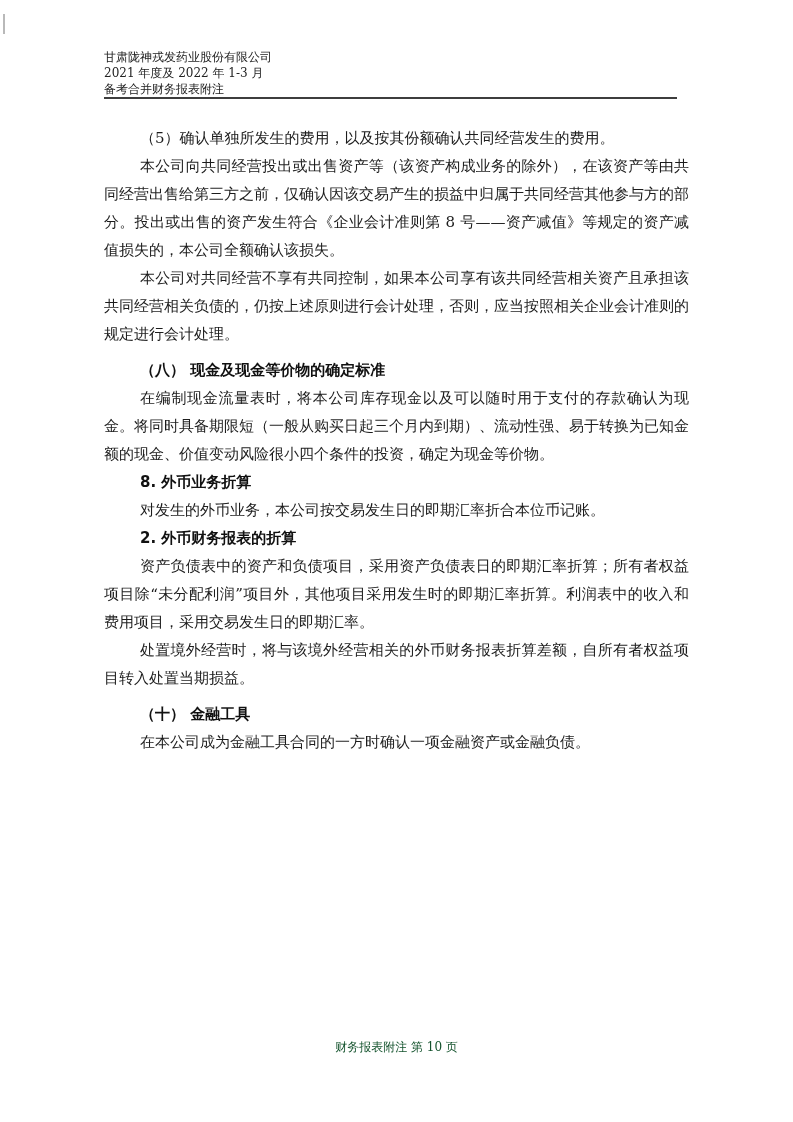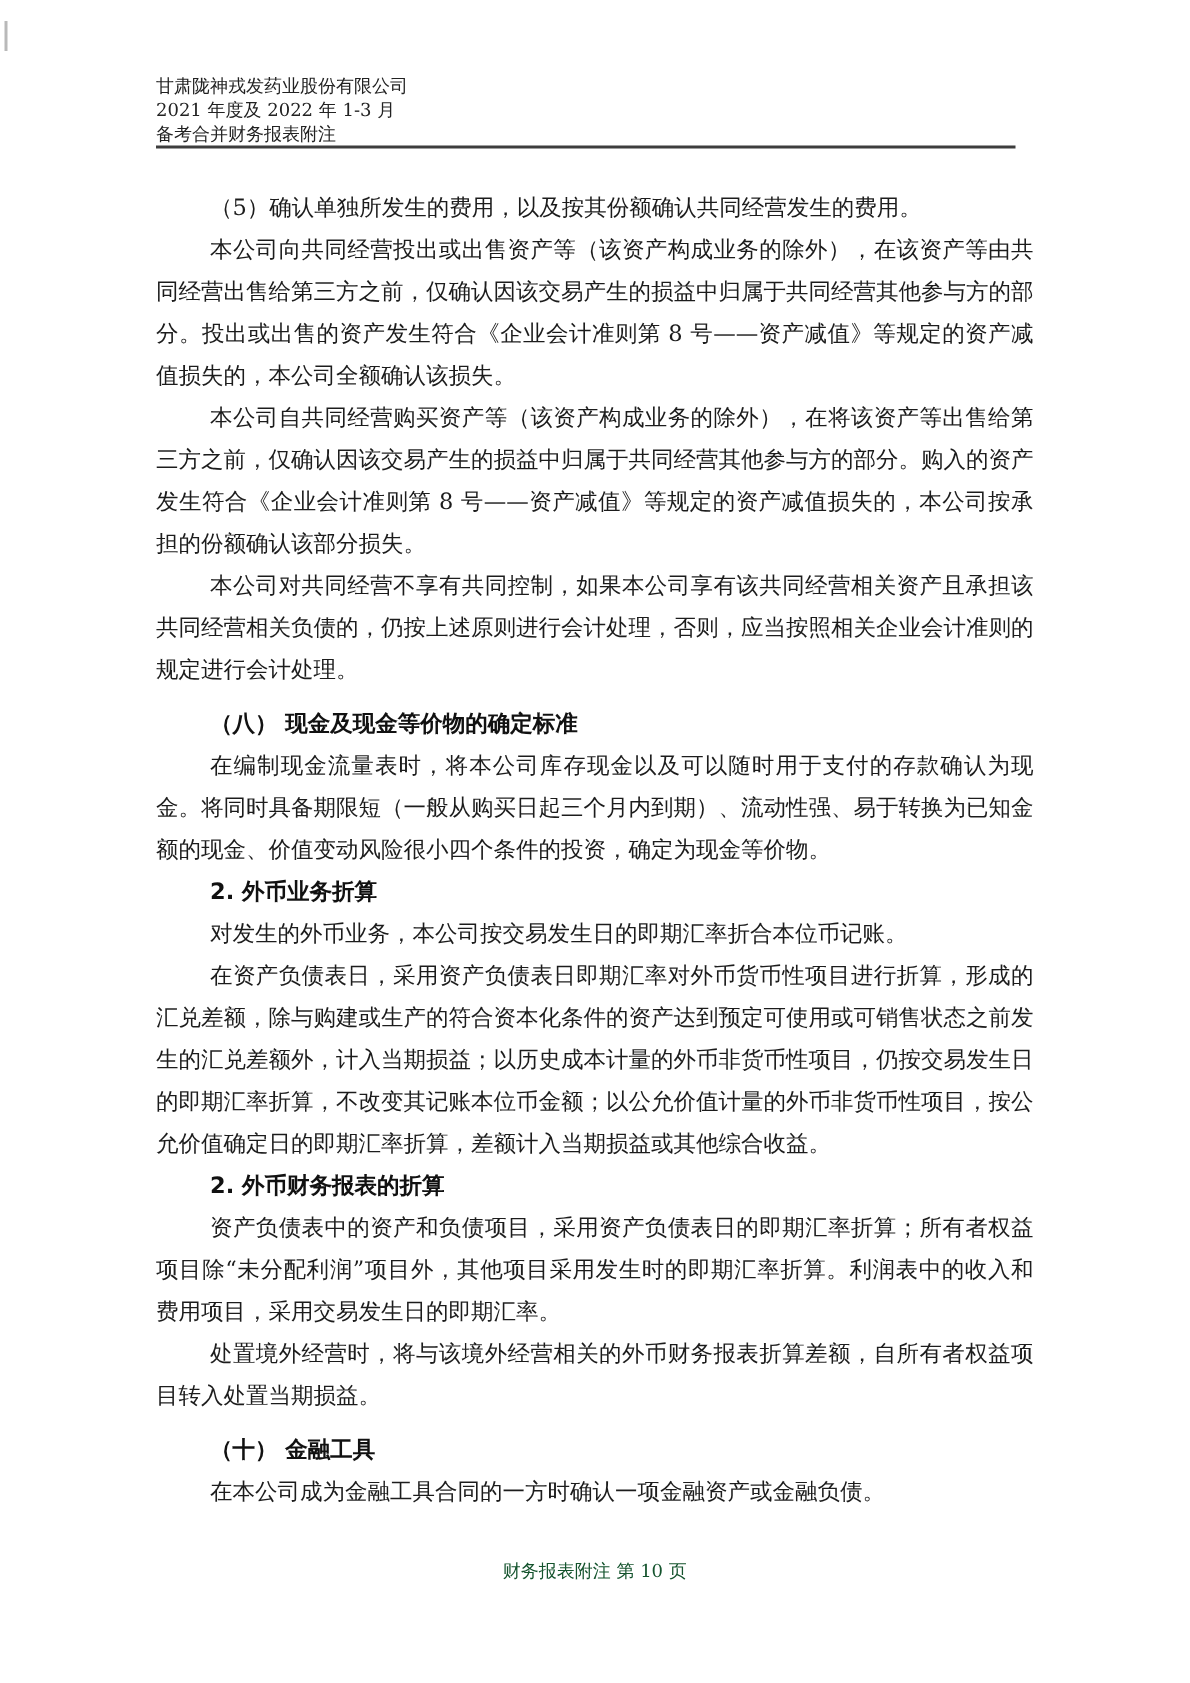--- a/index.html
+++ b/index.html
@@ -88,27 +88,25 @@
 
   <div class="doc-header">
     <div>甘肃陇神戎发药业股份有限公司</div>
     <div>2021 年度及 2022 年 1-3 月</div>
     <div>备考合并财务报表附注</div>
   </div>
 
   <div class="doc-body">
     <p class="para">（5）确认单独所发生的费用，以及按其份额确认共同经营发生的费用。</p>
     <p class="para">本公司向共同经营投出或出售资产等（该资产构成业务的除外），在该资产等由共同经营出售给第三方之前，仅确认因该交易产生的损益中归属于共同经营其他参与方的部分。投出或出售的资产发生符合《企业会计准则第 8 号——资产减值》等规定的资产减值损失的，本公司全额确认该损失。</p>
-    <p class="para">本公司自共同经营购买资产等（该资产构成业务的除外），在将该资产等出售给第三方之前，仅确认因该交易产生的损益中归属于共同经营其他参与方的部分。购入的资产发生符合《企业会计准则第 8 号——资产减值》等规定的资产减值损失的，本公司按承担的份额确认该部分损失。</p>
     <p class="para">本公司对共同经营不享有共同控制，如果本公司享有该共同经营相关资产且承担该共同经营相关负债的，仍按上述原则进行会计处理，否则，应当按照相关企业会计准则的规定进行会计处理。</p>
     <p class="h-section">（八） 现金及现金等价物的确定标准</p>
     <p class="para">在编制现金流量表时，将本公司库存现金以及可以随时用于支付的存款确认为现金。将同时具备期限短（一般从购买日起三个月内到期）、流动性强、易于转换为已知金额的现金、价值变动风险很小四个条件的投资，确定为现金等价物。</p>
-    <p class="h-sub">2. 外币业务折算</p>
+    <p class="h-sub">8. 外币业务折算</p>
     <p class="para">对发生的外币业务，本公司按交易发生日的即期汇率折合本位币记账。</p>
-    <p class="para">在资产负债表日，采用资产负债表日即期汇率对外币货币性项目进行折算，形成的汇兑差额，除与购建或生产的符合资本化条件的资产达到预定可使用或可销售状态之前发生的汇兑差额外，计入当期损益；以历史成本计量的外币非货币性项目，仍按交易发生日的即期汇率折算，不改变其记账本位币金额；以公允价值计量的外币非货币性项目，按公允价值确定日的即期汇率折算，差额计入当期损益或其他综合收益。</p>
     <p class="h-sub">2. 外币财务报表的折算</p>
     <p class="para">资产负债表中的资产和负债项目，采用资产负债表日的即期汇率折算；所有者权益项目除“未分配利润”项目外，其他项目采用发生时的即期汇率折算。利润表中的收入和费用项目，采用交易发生日的即期汇率。</p>
     <p class="para">处置境外经营时，将与该境外经营相关的外币财务报表折算差额，自所有者权益项目转入处置当期损益。</p>
     <p class="h-section">（十） 金融工具</p>
     <p class="para">在本公司成为金融工具合同的一方时确认一项金融资产或金融负债。</p>
   </div>
 
   <div class="doc-footer">财务报表附注  第 10 页</div>
 
 </div>

